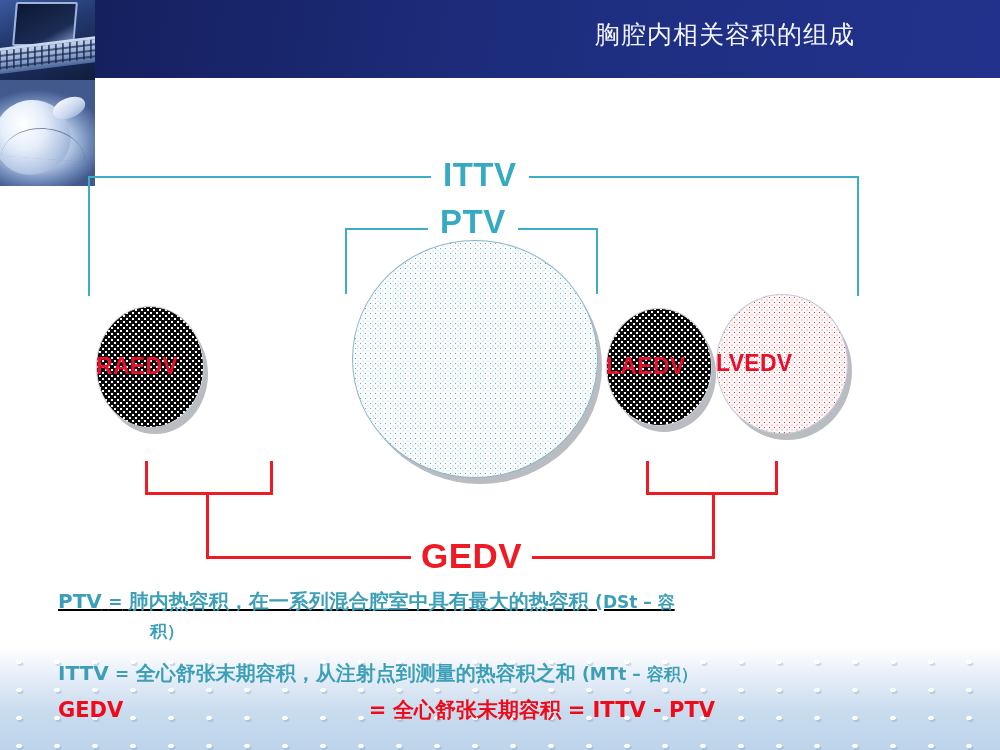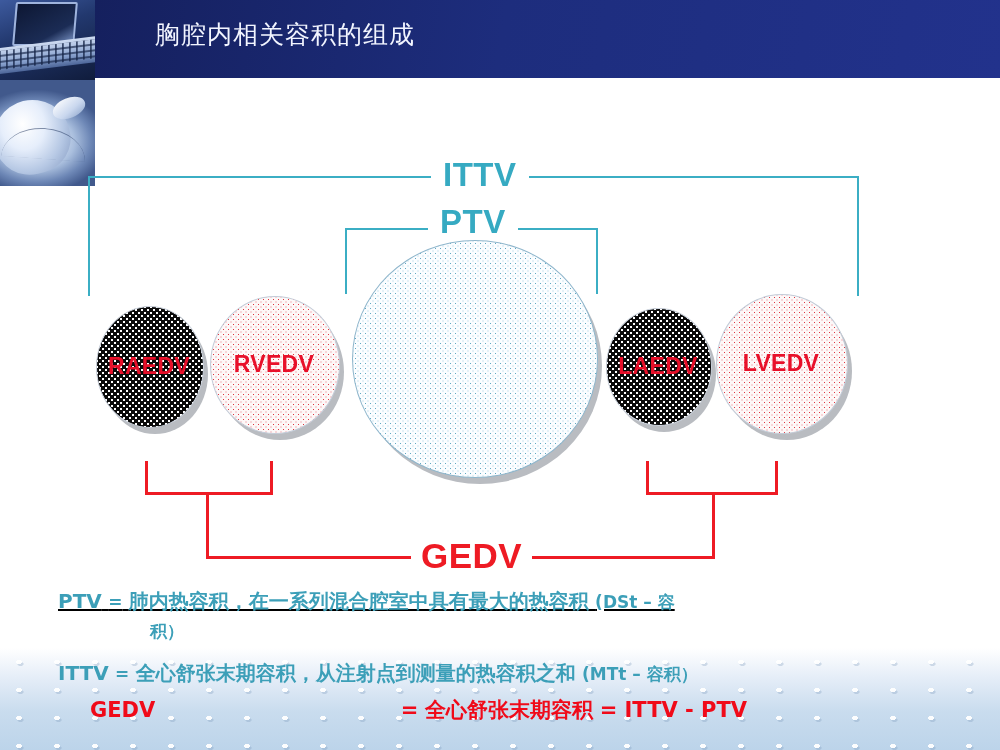--- a/index.html
+++ b/index.html
@@ -26,21 +26,21 @@
     background: #1b2a75;
   }
   .header-bar.grad {
     background: linear-gradient(100deg, #15205e 0%, #1d2d7d 45%, #22328c 100%);
   }
   .slide-title {
     position: absolute;
     left: 155px;
     top: 18px;
     width: 700px;
-    text-align: left;
+    text-align: right;
     color: #f2f5ff;
     font-size: 25px;
     font-weight: 400;
     letter-spacing: 1px;
     font-family: "DejaVu Sans", "Liberation Sans", sans-serif;
     white-space: nowrap;
   }
 
   
   .sidestrip {
@@ -158,21 +158,20 @@
   .lbl-ittv { left: 431px; top: 158px; }
   .lbl-ptv  { left: 428px; top: 205px; }
 
   
   .circ {
     position: absolute;
     border-radius: 50%;
     box-sizing: border-box;
     display: flex;
     align-items: center;
-    justify-content: center;
   }
   .circ .shadow {
     position: absolute;
     left: 6px; top: 8px;
     width: 100%; height: 100%;
     border-radius: 50%;
     background: #b9bcc1;
     z-index: 0;
   }
   .circ .face {
@@ -278,21 +277,21 @@
     position: absolute;
     font-family: "DejaVu Sans", "Liberation Sans", sans-serif;
     white-space: nowrap;
   }
   .teal-txt { color: #3C9FB8; font-weight: bold; }
   .red-txt  { color: #F00A19; font-weight: bold; }
 
   .row-ptv   { left: 58px;  top: 0px;  font-size: 20px; text-decoration: underline; }
   .row-ptv2  { left: 150px; top: 30px; font-size: 20px; }
   .row-ittv  { left: 58px;  top: 72px; font-size: 20px; }
-  .row-gedv  { left: 58px;  top: 108px; font-size: 21px; margin-left: 32px; }
+  .row-gedv  { left: 58px;  top: 108px; font-size: 21px; }
   .row-gedv .sp { display: inline-block; width: 232px; }
   .small { font-size: 17px; }
 </style>
 </head>
 <body>
 
 <div id="slide">
 
   <div class="header-bar grad"></div>
   <div class="slide-title">胸腔内相关容积的组成</div>
@@ -315,25 +314,20 @@
     <div class="bracket br-ptv"></div>
     <div class="lbl-teal lbl-ittv">ITTV</div>
     <div class="lbl-teal lbl-ptv">PTV</div>
 
     <div class="circ c-raedv">
       <div class="shadow"></div>
       <div class="face face-black"></div>
       <div class="cap">RAEDV</div>
     </div>
 
-    <div class="circ c-rvedv">
-      <div class="shadow"></div>
-      <div class="face face-red"></div>
-      <div class="cap">RVEDV</div>
-    </div>
 
     <div class="circ c-center">
       <div class="shadow"></div>
       <div class="face face-blue"></div>
       <div class="cap"></div>
     </div>
 
     <div class="circ c-laedv">
       <div class="shadow"></div>
       <div class="face face-black"></div>

